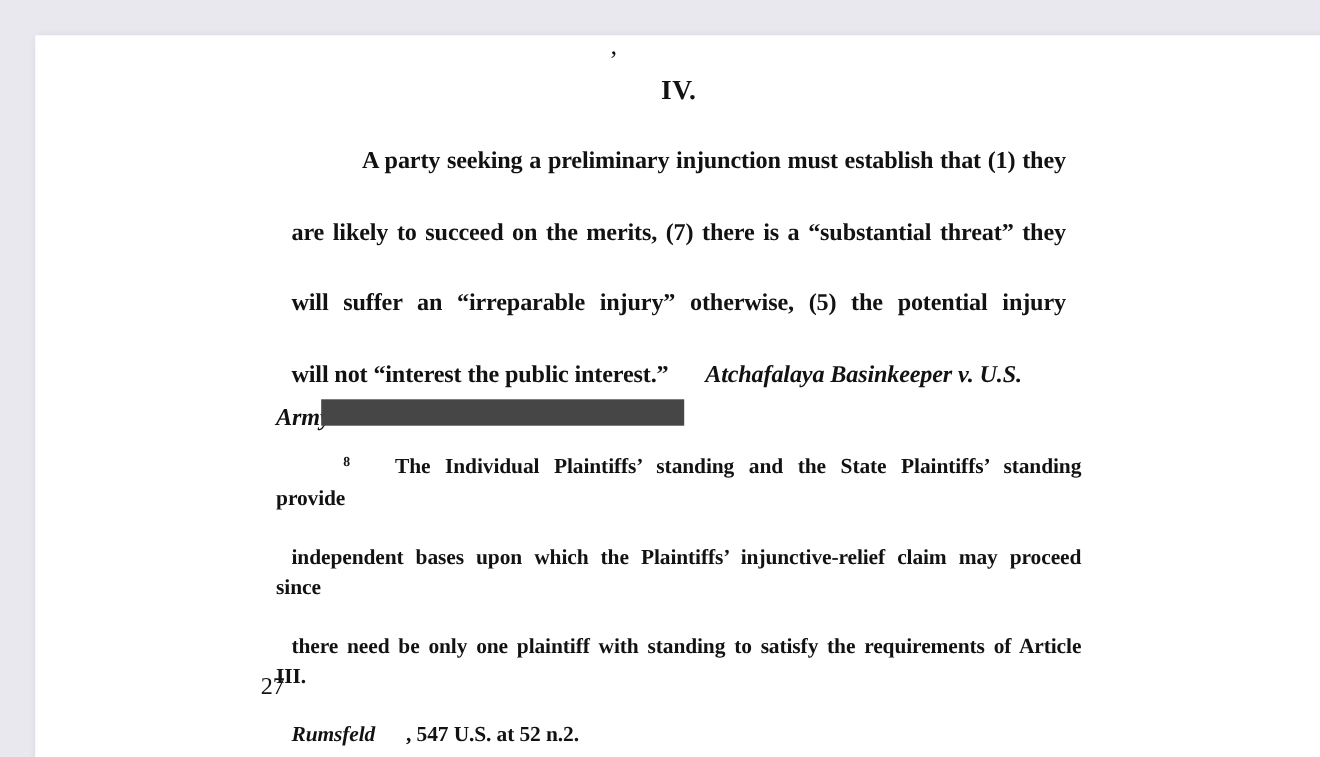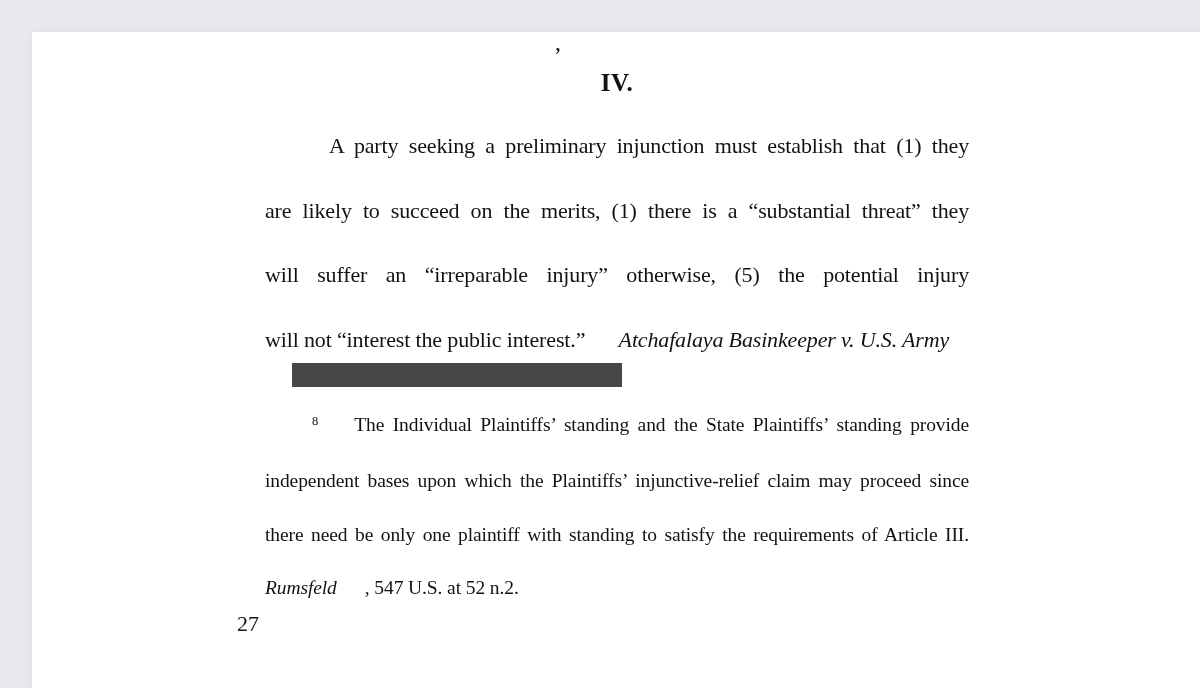--- a/index.html
+++ b/index.html
@@ -38,21 +38,21 @@
     letter-spacing:0.5px;
   }
   .body-block {
     position:absolute; left:191px; top:67px; width:784px;
     font-size:22px; line-height:38.7px; letter-spacing:-0.15px;
   }
   .footnote-block {
     position:absolute; left:191px; top:351px; width:784px;
     font-size:19.5px; line-height:27.4px; letter-spacing:-0.1px;
   }
-  .line { text-align:left; }
+  .line { text-align:left;font-weight:bold; }
   .line.j { text-align:justify; text-align-last:justify; }
   .seg-italic { font-style:italic; }
   .seg-sup { font-size:12.5px; position:relative; top:-6px; }
   .separator {
     position:absolute; left:258px; top:329px; width:330px; height:2px;
     background:#464646;
   }
   .page-number {
     position:absolute; left:191px; top:565px; width:784px;
     font-size:22px;
@@ -67,21 +67,21 @@
   <div class="bottom-gutter"></div>
 
   <div class="doc-page">
 
     <span class="fragment">,</span>
 
     <div class="heading">IV.</div>
 
     <div class="body-block">
         <div class="line j" style="text-indent: 64px;"><span class="seg-normal">A party seeking a preliminary injunction must establish that (1) they</span></div>
-        <div class="line j"><span class="seg-normal">are likely to succeed on the merits, (1) there is a “substantial threat” they</span></div>
+        <div class="line j"><span class="seg-normal">are likely to succeed on the merits, (7) there is a “substantial threat” they</span></div>
         <div class="line j"><span class="seg-normal">will suffer an “irreparable injury” otherwise, (5) the potential injury</span></div>
         <div class="line"><span class="seg-normal">will not “interest the public interest.” </span><span class="seg-italic">Atchafalaya Basinkeeper v. U.S. Army</span></div>
       </div>
 
     <div class="separator"></div>
 
     <div class="footnote-block">
         <div class="line j" style="text-indent: 47px;"><span class="seg-sup">8</span><span class="seg-normal"> The Individual Plaintiffs’ standing and the State Plaintiffs’ standing provide</span></div>
         <div class="line j"><span class="seg-normal">independent bases upon which the Plaintiffs’ injunctive-relief claim may proceed since</span></div>
         <div class="line j"><span class="seg-normal">there need be only one plaintiff with standing to satisfy the requirements of Article III.</span></div>

